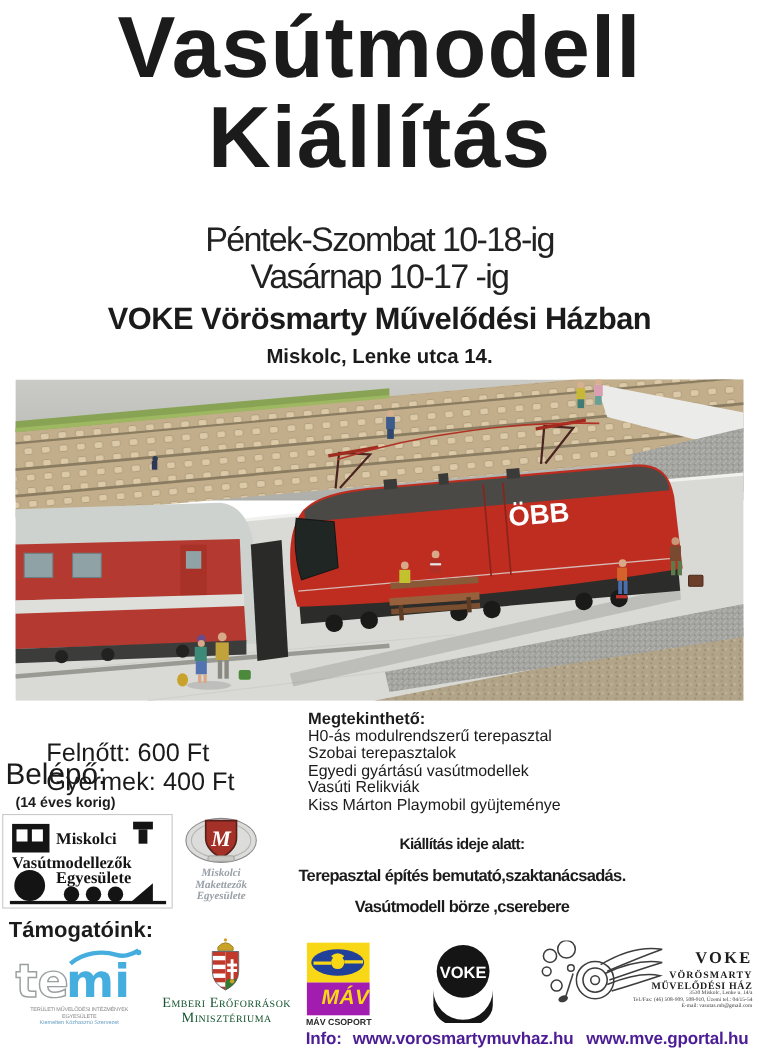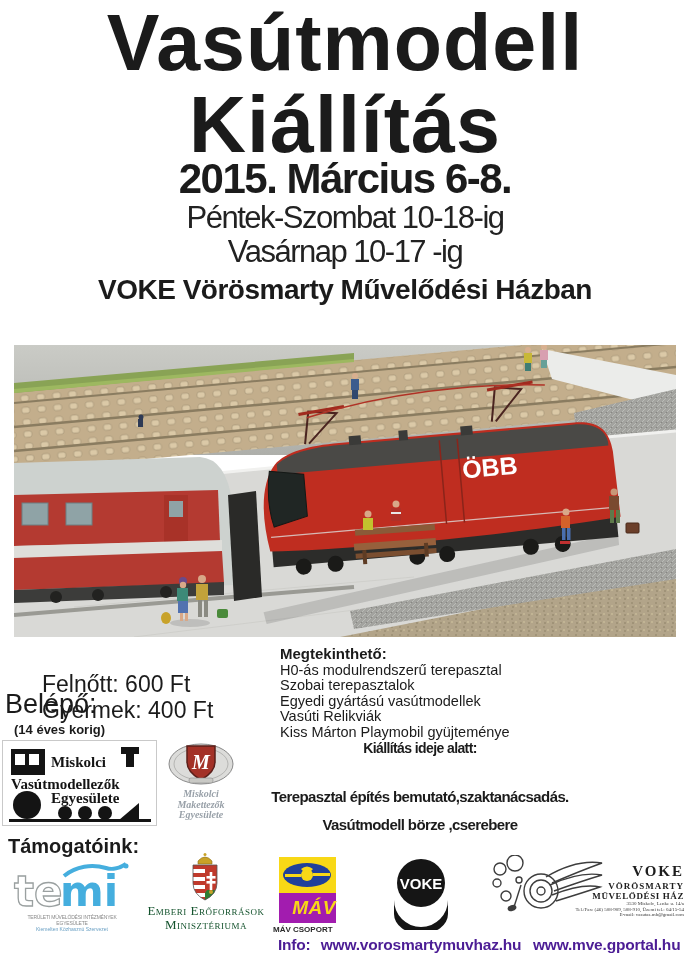--- a/index.html
+++ b/index.html
@@ -23,39 +23,39 @@
                  font-style:italic;font-weight:bold;font-size:10px;line-height:10.5px;color:#98a0a8;}
   .tamogat{font-size:20px;font-weight:bold;}
   .temi-cap1{font-size:5px;color:#8a8a8a;text-align:center;letter-spacing:-0.2px;}
   .temi-cap2{font-size:5px;color:#6aa0c4;text-align:center;}
   .emmi-text{width:140px;text-align:center;font-family:"Liberation Serif",serif;
              font-variant:small-caps;font-size:13px;line-height:14px;color:#14532d;letter-spacing:0.5px;}
   .mav-logo{width:57px;}
   .mav-yellow{height:36px;background:#f8d816;position:relative;}
   .mav-blue{height:30px;background:#a21caf;color:#f8d816;text-align:right;
             font-weight:bold;font-style:italic;font-size:19px;line-height:30px;letter-spacing:0.5px;}
-  .mav-cap{width:70px;margin-left:-6px;font-size:8px;font-weight:bold;color:#2a2a2a;margin-top:2px;}
+  .mav-cap{width:70px;margin-left:-6px;text-align:center;font-size:8px;font-weight:bold;color:#2a2a2a;margin-top:2px;}
   .vmh-text{position:absolute;right:0;top:9px;width:145px;text-align:right;font-family:"Liberation Serif",serif;color:#1d1d1d;}
   .vmh-name{font-size:15px;font-weight:bold;letter-spacing:2px;line-height:14px;}
   .vmh-l2{font-size:9px;font-weight:bold;letter-spacing:1px;line-height:10px;margin-top:3px;}
   .vmh-l3{font-size:9px;font-weight:bold;letter-spacing:0.6px;line-height:10px;}
   .vmh-tiny{font-size:5px;line-height:5.6px;color:#3a3a3a;white-space:nowrap;}
   .footer-link{font-size:15.5px;font-weight:bold;color:#4c1d95;letter-spacing:-0.2px;}
 </style>
 </head>
 <body>
 
 <div class="poster">
 
   <div class="abs ctr title" style="top:3px;">Vasútmodell</div>
   <div class="abs ctr title" style="top:85px;">Kiállítás</div>
-  <div class="abs ctr date" style="top:155px;">2015. Március 6-8.</div>
   <div class="abs ctr sched" style="top:200px;">Péntek-Szombat 10-18-ig</div>
   <div class="abs ctr sched" style="top:234px;">Vasárnap 10-17 -ig</div>
   <div class="abs ctr venue" style="top:274px;">VOKE Vörösmarty Művelődési Házban</div>
+  <div class="abs ctr addr" style="top:313px;">Miskolc, Lenke utca 14.</div>
 
   <svg class="abs" style="left:14px;top:345px;" width="662" height="292" viewBox="0 0 662 292">
     <defs>
       <linearGradient id="sky" x1="0" y1="0" x2="0" y2="1">
         <stop offset="0" stop-color="#cacbc6"></stop>
           <stop offset="1" stop-color="#aeafaa"></stop>
       </linearGradient>
       <pattern id="ties" width="16" height="12" patternUnits="userSpaceOnUse" patternTransform="rotate(-5)">
         <rect width="16" height="12" fill="#c3ae8c"></rect>
         <rect x="2" y="3" width="8" height="6" rx="2" fill="#dbc9a7" stroke="#97876a" stroke-width="0.5"></rect>
@@ -234,21 +234,21 @@
 
   <div class="abs rc-head" style="left:280px;top:645px;">Megtekinthető:</div>
   <div class="abs" style="left:280px;top:663px;">
     <div class="rc-item">H0-ás modulrendszerű terepasztal</div>
     <div class="rc-item">Szobai terepasztalok</div>
     <div class="rc-item">Egyedi gyártású vasútmodellek</div>
     <div class="rc-item">Vasúti Relikviák</div>
     <div class="rc-item">Kiss Márton Playmobil gyüjteménye</div>
   </div>
 
-  <div class="abs during" style="left:255px;top:740px;font-size:14px;">Kiállítás ideje alatt:</div>
+  <div class="abs during" style="left:255px;top:759px;font-size:14px;">Kiállítás ideje alatt:</div>
   <div class="abs during" style="left:255px;top:788px;font-size:15px;">Terepasztal építés bemutató,szaktanácsadás.</div>
   <div class="abs during" style="left:255px;top:816px;font-size:15px;">Vasútmodell börze ,cserebere</div>
 
   <div class="abs tamogat" style="left:8px;top:835px;">Támogatóink:</div>
 
   <div class="abs" style="left:12px;top:862px;width:120px;">
     <svg width="120" height="48" viewBox="0 0 120 48">
       <path d="M52,14 C64,4 80,2 94,6 C100,8 108,6 114,2" stroke="#45aede" stroke-width="4" fill="none"></path>
       <circle cx="114" cy="4" r="2.5" fill="#45aede"></circle>
       <text x="2" y="44" font-family="DejaVu Sans, sans-serif" font-size="42" font-weight="bold" fill="#ffffff" stroke="#9aa0a0" stroke-width="1.3">te</text>

